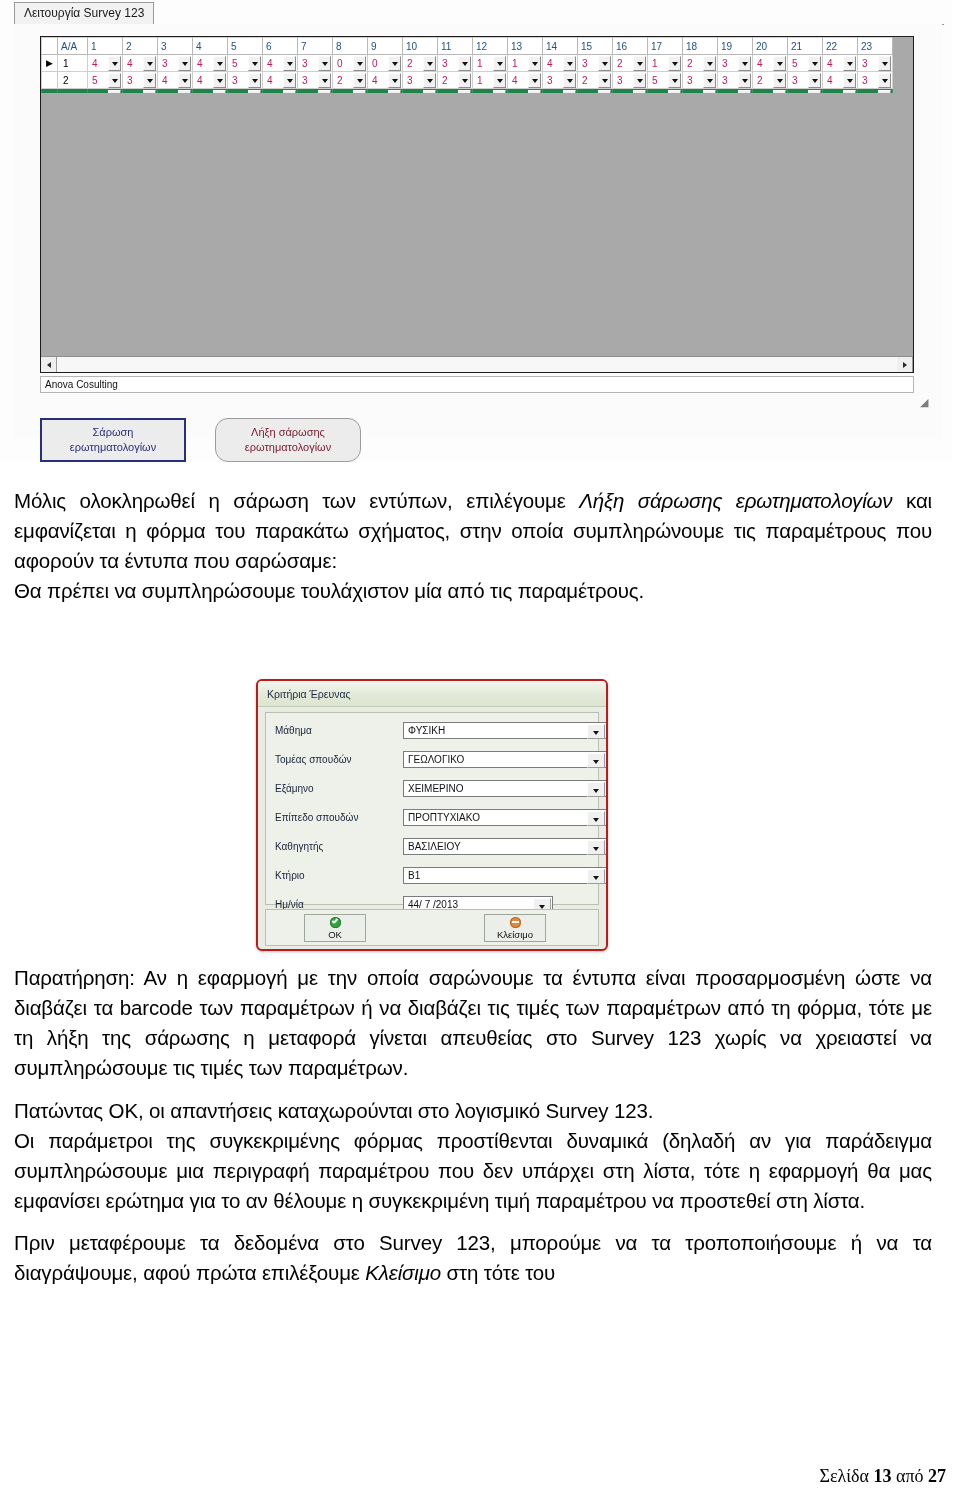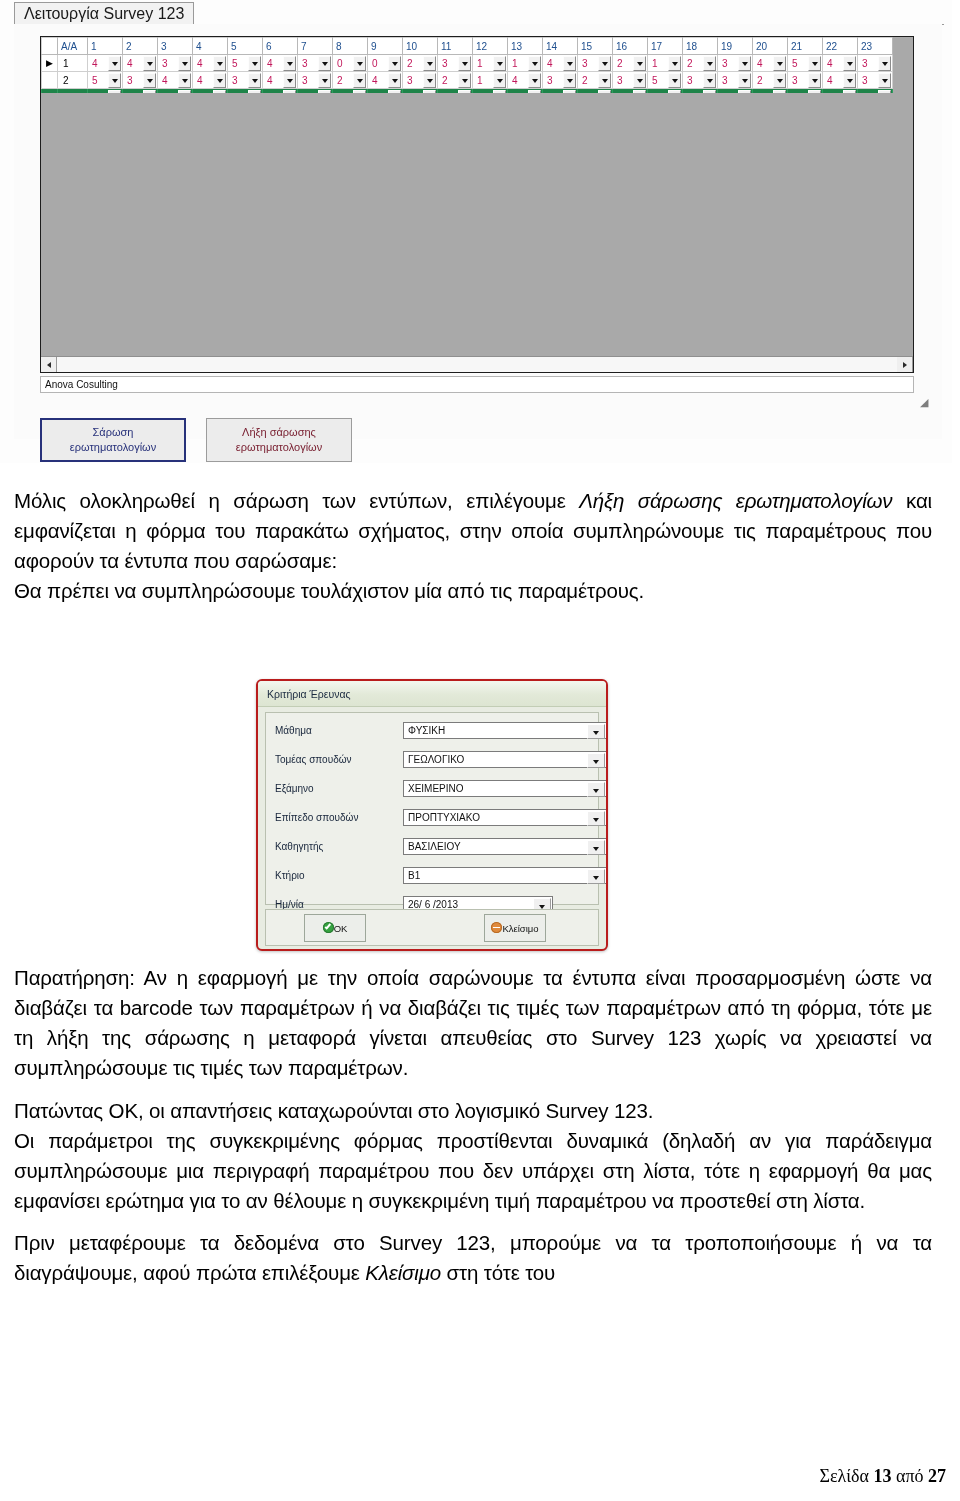--- a/index.html
+++ b/index.html
@@ -26,21 +26,21 @@
     position:absolute; left:14px; top:2px; height:22px; width:930px;
     border-bottom:1px solid #9a9a9a;
   }
   .tab{
     position:absolute; left:0; top:0;
     height:21px; line-height:21px;
     padding:0 9px;
     background:#f2f2f2;
     border:1px solid #9a9a9a;
     border-bottom:1px solid #f2f2f2;
-    font-size:16px;
+    font-size:12px;
     color:#1a1a1a;
     white-space:nowrap;
   }
   .panelbody{
     position:absolute; left:14px; top:24px; width:928px; height:415px;
     background:#fbfbfb;
   }
 
   
   .gridwrap{
@@ -165,34 +165,34 @@
     padding-left:4px;
   }
   .resizer{
     position:absolute; right:10px; top:372px;
     width:12px;height:12px;
     color:#7e7e7e; font-size:11px;
   }
 
   .btnrow{
     position:absolute; left:26px; top:394px;
-    display:flex; gap:20px;justify-content:flex-end;
+    display:flex; gap:29px;justify-content:flex-end;
   }
   .appbtn{
     width:146px; height:44px;
     background:#ececec;
     border:1px solid #9c9c9c;
     color:#27317a;
     font-size:11px;
     display:flex; align-items:center; justify-content:center;
     text-align:center; line-height:1.35;
     box-sizing:border-box;
   }
   .appbtn.primary{ border:2px solid #27317a; }
-  .appbtn.alt{ color:#7a2132; }
+  .appbtn.alt{ color:#7a2132;border-radius:13px; }
 
   
   .doc{
     position:absolute; left:14px; top:486px; width:932px;
   }
   p.body{
     margin:0 14px 0 0;
     font-size:20.5px;
     line-height:1.47;
     text-align:justify;
@@ -282,21 +282,21 @@
     background:#eef0ea;
     border:1px solid #b9c0b0;
     box-sizing:border-box;
   }
   .dbtn{
     position:absolute; top:4px;
     width:62px; height:28px;
     background:#eceeea;
     border:1px solid #9da79a;
     box-sizing:border-box;
-    display:flex; 
+    display:flex; flex-direction:column;
     align-items:center; justify-content:center;
     font-size:9.5px; color:#111;
   }
   .dbtn.ok{ left:38px; }
   .dbtn.close{ left:218px; }
   .cicon{ width:11px;height:11px;border-radius:50%;margin-bottom:1px;position:relative;}
   .cicon.green{ background:#35a340; box-shadow:inset 0 0 0 1px #2b7a33;}
   .cicon.green::after{
     content:"";position:absolute;left:2px;top:4.5px;width:3px;height:1.5px;
     background:#fff;transform:rotate(45deg);
@@ -868,21 +868,21 @@
         <div class="frow">
           <div class="flabel">Κτήριο</div>
           <div class="fctl">
             <span class="fval">Β1</span>
             <span class="fcaret"></span>
           </div>
         </div>
         <div class="frow">
           <div class="flabel">Ημ/νία</div>
           <div class="fctl date">
-            <span class="fval">26/ 6 /2013</span>
+            <span class="fval">44/ 7 /2013</span>
             <span class="fcaret"></span>
           </div>
         </div>
       </div>
     <div class="dlg-footer">
       <div class="dbtn ok">
         <span class="cicon green"></span>
         <span>ΟΚ</span>
       </div>
       <div class="dbtn close">

